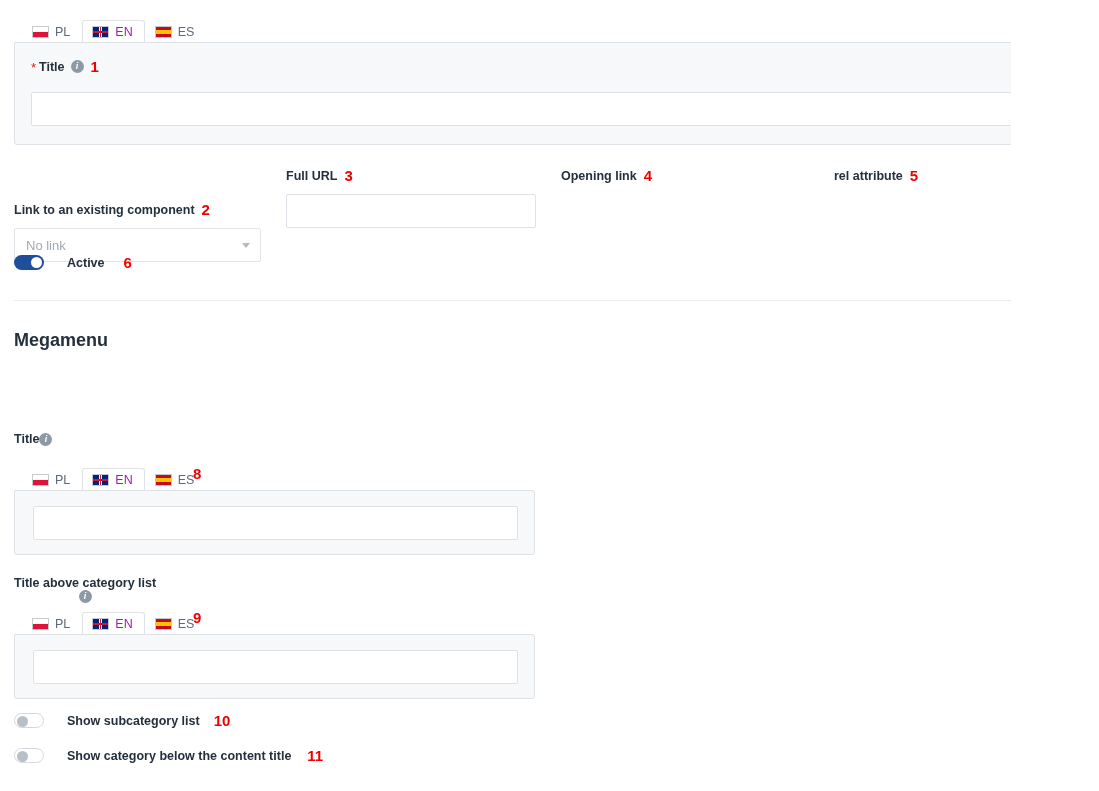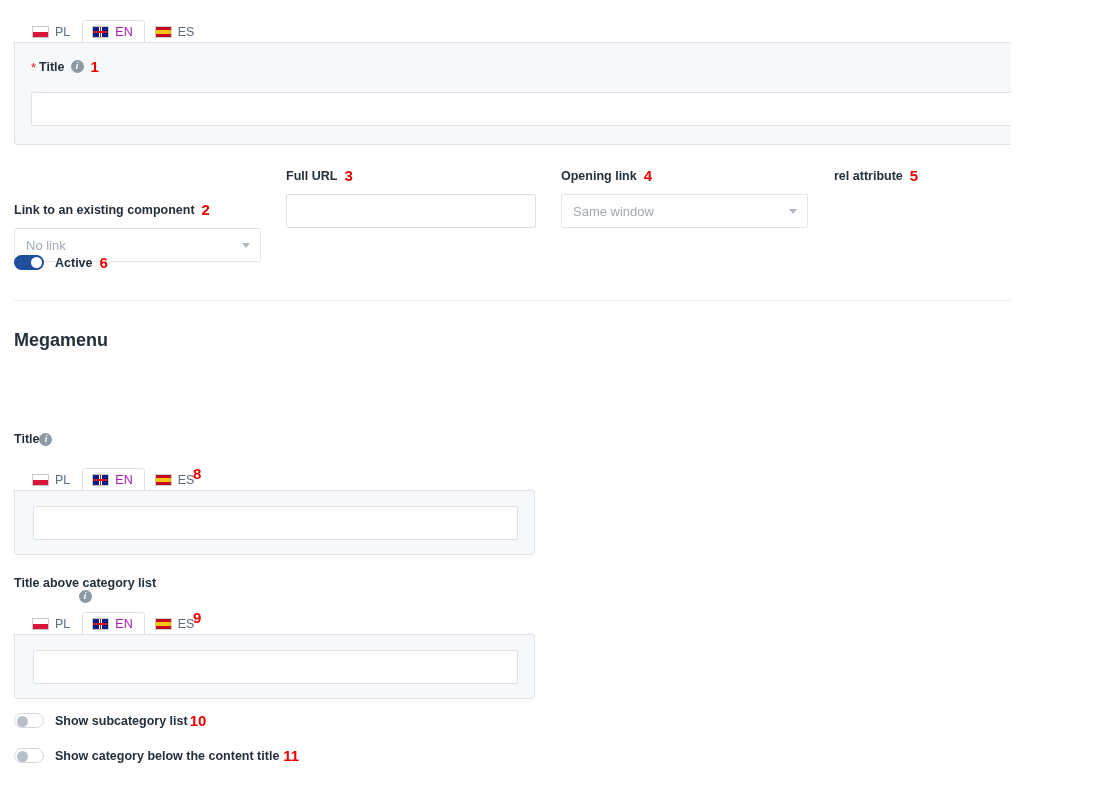--- a/index.html
+++ b/index.html
@@ -102,21 +102,21 @@
   }
   .caret {
     position: absolute; right: 10px; top: 50%;
     width: 0; height: 0; margin-top: -2px;
     border-left: 4px solid transparent;
     border-right: 4px solid transparent;
     border-top: 5px solid #b3bac2;
   }
 
   
-  .toggle-row { display: flex; align-items: center; }
+  .toggle-row { display: flex; align-items: center; gap: 12px; }
   .switch { width: 30px; height: 15px; border-radius: 9px; position: relative; flex: none; cursor: pointer; }
   .switch .knob { position: absolute; top: 2px; width: 11px; height: 11px; border-radius: 50%; }
   .switch.on { background: #1f4e9c; }
   .switch.on .knob { right: 2px; background: #ffffff; }
   .switch.off { background: #ffffff; border: 1px solid #d4d8de; }
   .switch.off .knob { left: 2px; background: #b9bfc7; }
   .switch-label { font-size: 12.5px; font-weight: bold; color: #24303c; margin-left: 11px; }
 
   .divider { height: 1px; background: #ececec; }
   .section-title { font-size: 18px; font-weight: bold; color: #24303c; }
@@ -168,24 +168,20 @@
       <span class="num">3</span>
     </div>
     <input class="text-input" type="text" style="margin-top: 11px;" value="" placeholder="">
   </div>
 
   <div style="position:absolute; left:561px; top:168px; width:247px;">
     <div style="display:flex; align-items:center;">
       <span class="fieldlabel">Opening link</span>
       <span class="num">4</span>
     </div>
-    <div class="select-box" style="margin-top:11px;">
-      <span>Same window</span>
-      <span class="caret"></span>
-    </div>
   </div>
 
   <div style="position:absolute; left:834px; top:168px; width:251px;">
     <div style="display:flex; align-items:center;">
       <span class="fieldlabel">rel attribute</span>
       <span class="num">5</span>
     </div>
   </div>
 
   <div class="toggle-row" style="position:absolute; left:14px; top:255px;">

